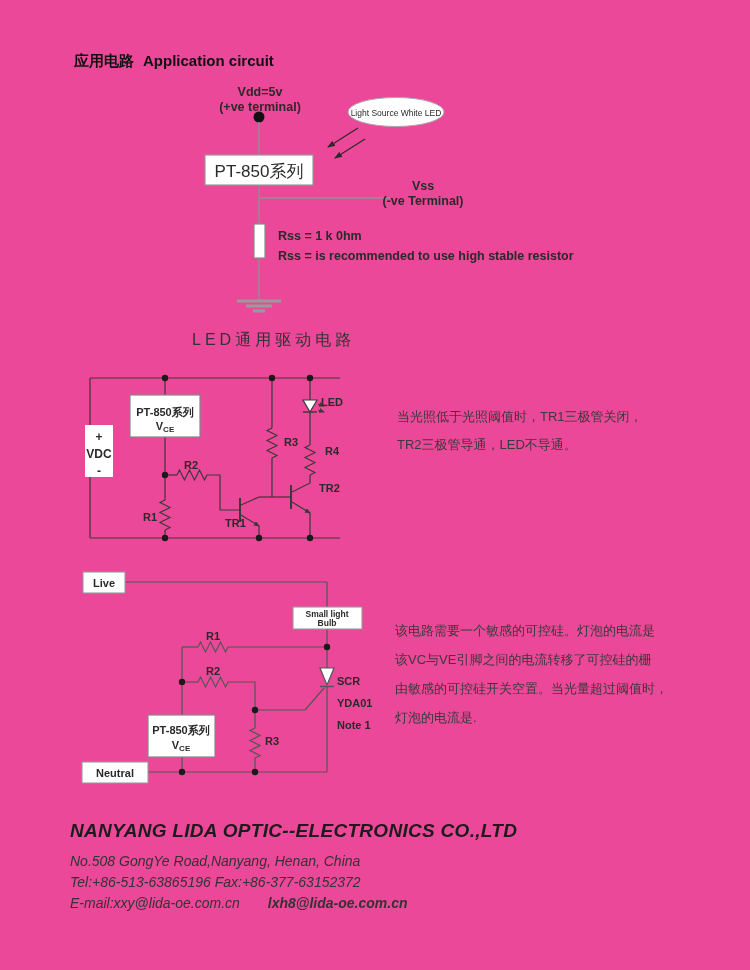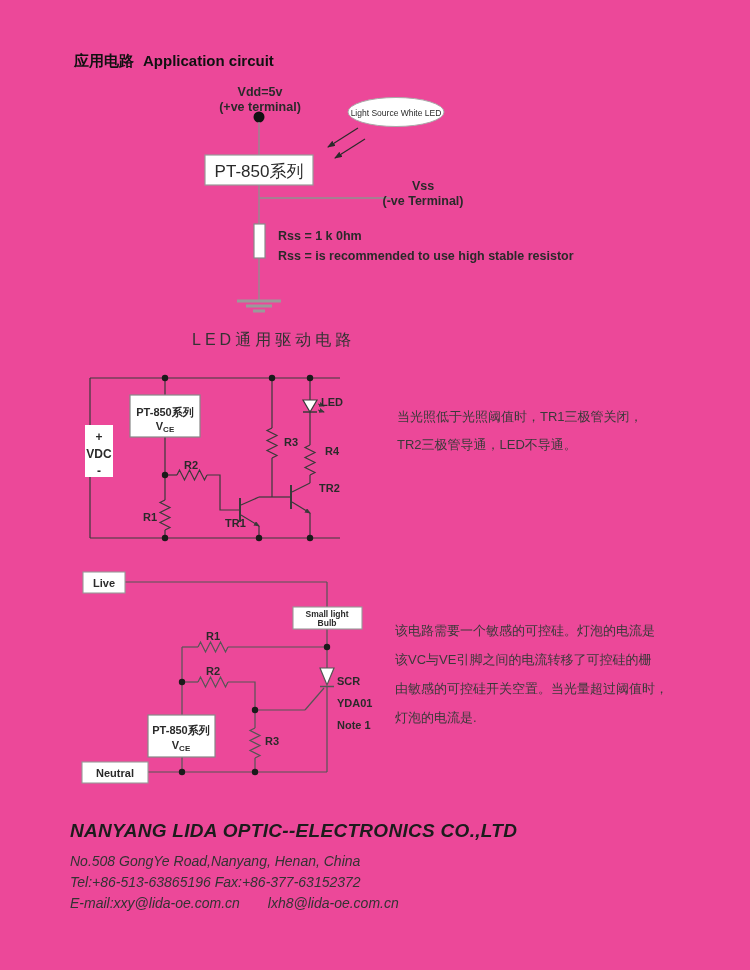--- a/index.html
+++ b/index.html
@@ -18,21 +18,21 @@
   .lbl-sm { font-size:8.5px; }
   .boxlbl { font-size:11px; font-weight:600; }
   .desc { width:335px; font-size:13px; color:#3a3a3a; }
   .desc-1 { left:397px; top:403px; }
   .desc-1 p { line-height:28px; }
   .desc-2 { left:395px; top:616px; }
   .desc-2 p { line-height:29px; }
   .footer { left:70px; top:820px; font-style:italic; }
   .footer .company { font-size:19px; font-weight:bold; color:#1c1c1c; letter-spacing:0.3px; margin-bottom:9px; }
   .footer .line { font-size:14px; color:#333; line-height:21px; }
-  .footer .email-2 { margin-left:28px; }
+  .footer .email-2 { margin-left:28px;font-weight:bold; }
 </style>
 </head>
 <body>
 
 <div class="page">
 
   <div class="abs page-title">
     <span>应用电路</span><span class="en">Application circuit</span>
   </div>
 

